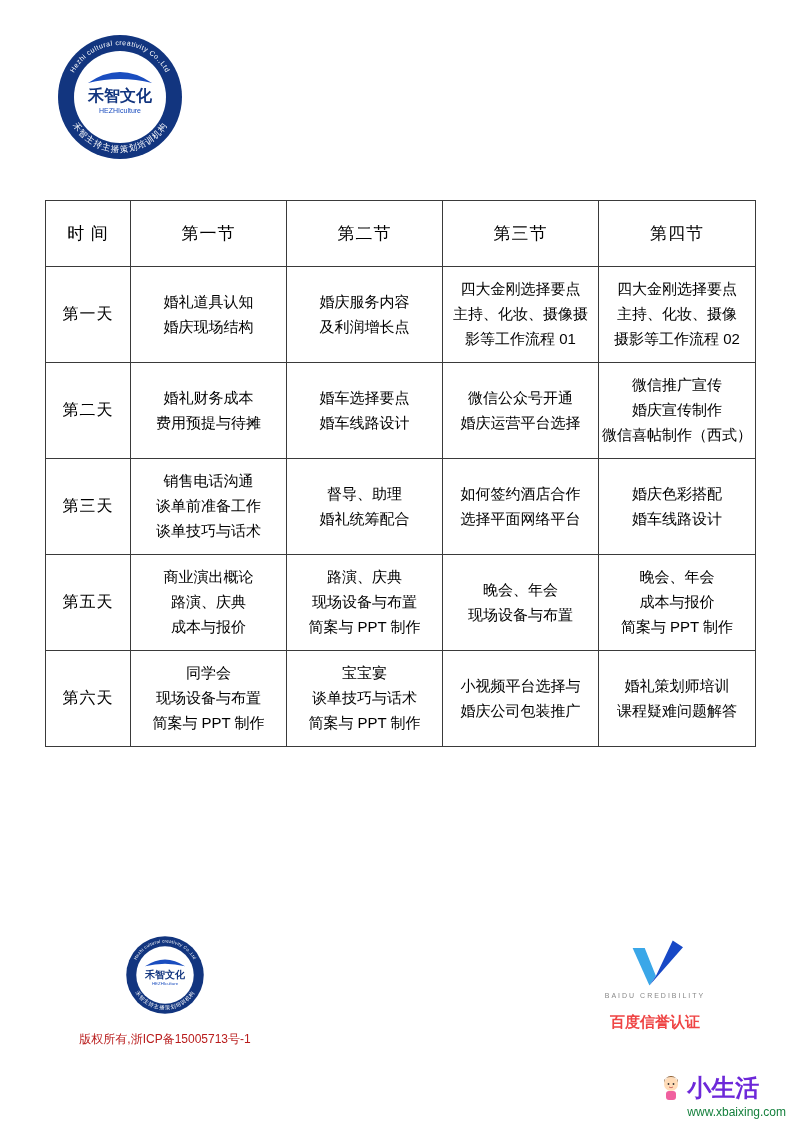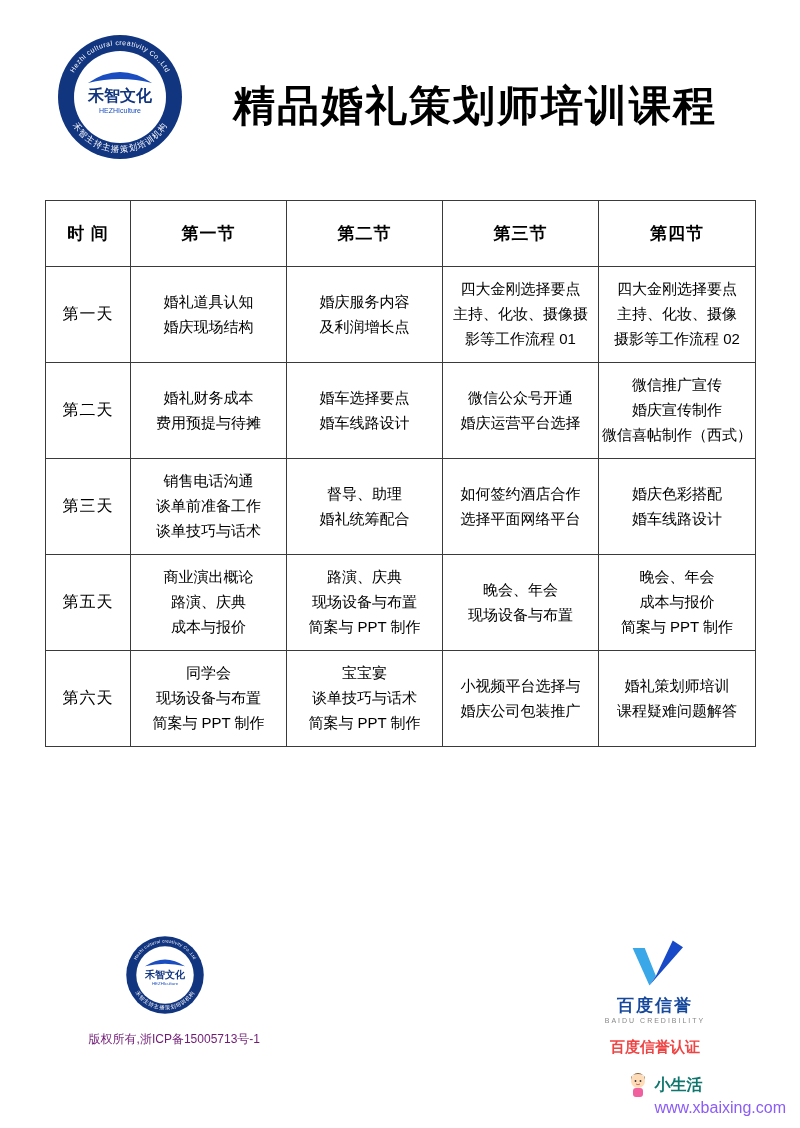--- a/index.html
+++ b/index.html
@@ -11,41 +11,41 @@
   .header-logo { position:absolute; left:56px; top:33px; width:128px; height:128px; }
   .page-title { position:absolute; left:185px; right:35px; top:78px; text-align:center;
                 font-size:42px; font-weight:bold; letter-spacing:2px; color:#000;
                 font-family:"Liberation Sans","DejaVu Sans",sans-serif; }
 
   
   .course-table { position:absolute; left:45px; top:200px; width:710px; border-collapse:collapse; table-layout:fixed; }
   .course-table th, .course-table td { border:1px solid #3a3a3a; vertical-align:middle; text-align:center; }
   .course-table thead tr { height:66px; }
   .course-table tbody tr { height:96px; }
-  .course-table th { font-size:17px; font-weight:bold; letter-spacing:1px; }
+  .course-table th { font-size:17px; font-weight:normal; letter-spacing:1px; }
   .course-table td { font-size:15px; line-height:1.65; white-space:pre-line; }
   .course-table td.day { font-size:16px; letter-spacing:1px; }
 
   
   .footer-block { position:absolute; text-align:center; }
   .footer-left  { left:70px;  top:935px; width:190px; }
   .footer-mid   { left:310px; top:933px; width:240px; }
   .footer-right { left:565px; top:938px; width:180px; }
   .footer-logo { width:80px; height:80px; display:inline-block; }
-  .copyright-text { margin-top:12px; font-size:12px; color:#701a75;text-align:right; }
+  .copyright-text { margin-top:12px; font-size:12px; color:#b91c1c; }
   .police-record { margin-top:10px; font-size:15px; font-weight:bold; color:#000; }
   .baidu-name { font-size:17px; font-weight:bold; color:#16489c; margin-top:2px; letter-spacing:2px; }
   .baidu-en { font-size:7px; color:#888; letter-spacing:2px; }
   .baidu-caption { margin-top:14px; font-size:15px; font-weight:bold; color:#ef4444; }
 
   
   .watermark { position:absolute; right:14px; top:1072px; text-align:left; color:#f0609f; }
   .watermark-top { display:flex; align-items:center; gap:4px; }
-  .watermark-title { font-size:16px; font-weight:bold; color:#0f766e;text-align:right; }
-  .watermark-url { font-size:16px; color:#8b5cf6; margin-top:1px; padding-left:28px; }
+  .watermark-title { font-size:24px; font-weight:bold; color:#6d28d9;text-align:right; }
+  .watermark-url { font-size:12px; color:#15803d; margin-top:1px; padding-left:28px; }
 </style>
 </head>
 <body>
 
 <div class="page">
 
   <svg class="header-logo" viewBox="0 0 128 128">
     <circle cx="64" cy="64" r="62" fill="#12357f"></circle>
     <circle cx="64" cy="64" r="46" fill="#ffffff"></circle>
     <defs>
@@ -56,21 +56,20 @@
       <textPath href="#h-arc-top" startOffset="50%" text-anchor="middle">Hezhi cultural creativity Co.,Ltd</textPath>
     </text>
     <text font-size="8.5" fill="#ffffff" letter-spacing="1">
       <textPath href="#h-arc-bot" startOffset="50%" text-anchor="middle">禾智主持主播策划培训机构</textPath>
     </text>
     <path d="M 32,50 Q 64,28 96,50 Q 64,42 32,50 Z" fill="#1a4dbf"></path>
     <text x="64" y="68" text-anchor="middle" font-size="16" font-weight="bold" fill="#12357f">禾智文化</text>
     <text x="64" y="80" text-anchor="middle" font-size="7" fill="#1a4dbf">HEZHIculture</text>
   </svg>
 
-  <h1 class="page-title">精品婚礼策划师培训课程</h1>
 
   <table class="course-table">
     <colgroup>
       <col style="width:85px">
         <col style="width:156px">
         <col style="width:156px">
         <col style="width:156px">
         <col style="width:157px">
     </colgroup>
     <thead>
@@ -171,21 +170,20 @@
     <div class="copyright-text">版权所有,浙ICP备15005713号-1</div>
   </div>
 
 
   <div class="footer-block footer-right">
     <svg width="56" height="50" viewBox="0 0 60 52">
       <polygon points="6,10 19,10 31,40 24,50" fill="#3aa7e8"></polygon>
       <polygon points="24,50 31,40 49,2 60,9" fill="#1849c6"></polygon>
       <polygon points="38,26 52,26 45,40" fill="#ffffff" opacity="0"></polygon>
     </svg>
-    <div class="baidu-name">百度信誉</div>
     <div class="baidu-en">BAIDU CREDIBILITY</div>
     <div class="baidu-caption">百度信誉认证</div>
   </div>
 
   <div class="watermark">
     <div class="watermark-top">
       <svg width="24" height="26" viewBox="0 0 24 26">
         <circle cx="12" cy="9" r="7" fill="#ffdcb8"></circle>
         <path d="M5,8 A7,7 0 0 1 19,8 L19,5 A8,6 0 0 0 5,5 Z" fill="#8a5a2b"></path>
         <circle cx="9.5" cy="9" r="0.9" fill="#333"></circle>

